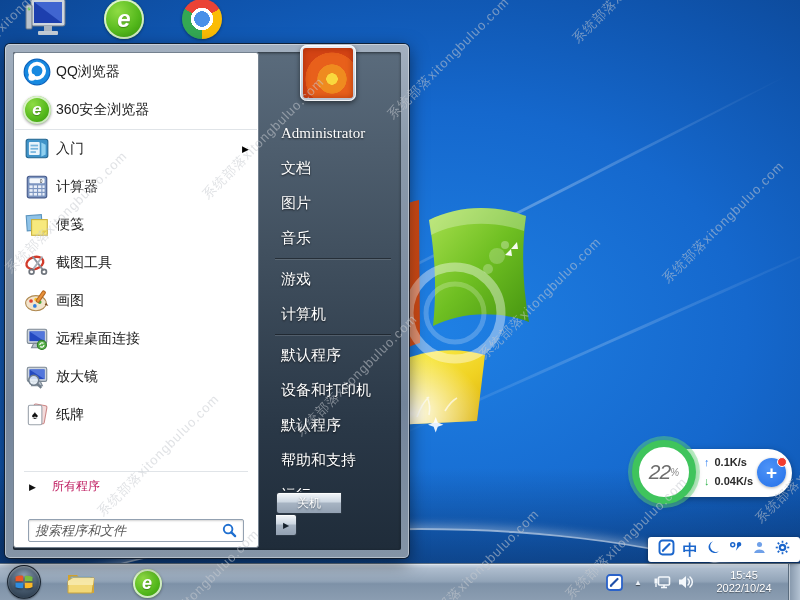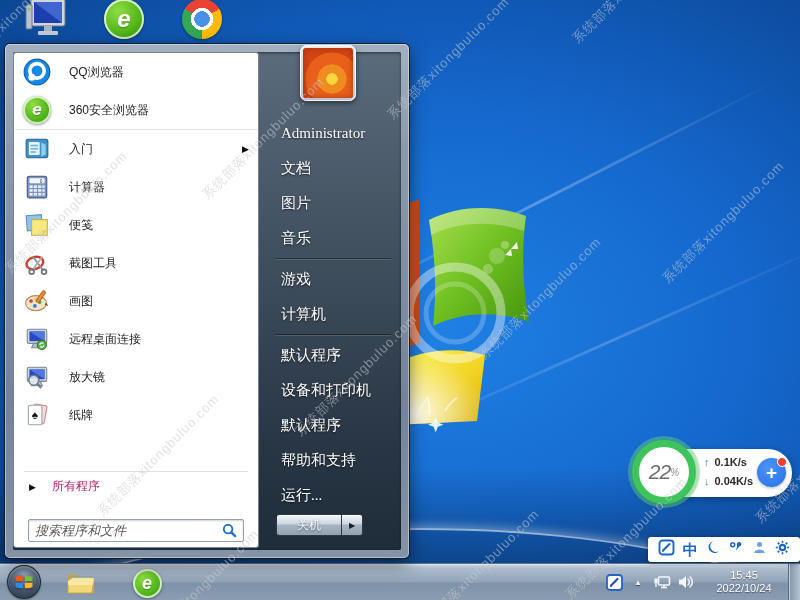--- a/index.html
+++ b/index.html
@@ -46,21 +46,21 @@
     background:linear-gradient(180deg, #a3b0c0 0%, #8b9aab 20%, #73849a 70%, #8494a6 100%);
     box-shadow:0 0 0 1px rgba(15,25,38,.85), 0 5px 18px rgba(0,0,0,.55), inset 0 0 0 1px rgba(255,255,255,.4); }
   .menu-inner { position:absolute; inset:8px; border-radius:2px;
     background:linear-gradient(180deg, #5a6b7c 0%, #41505f 40%, #2a3847 75%, #1f2c3a 100%);
     box-shadow:inset 0 1px 3px rgba(0,0,0,.55); }
 
   .left-panel { position:absolute; left:8px; top:8px; width:246px; height:496px;
     background:#fff; border:1px solid #74818f; border-radius:3px; }
   .mi { height:38px; display:flex; align-items:center; cursor:default; position:relative; }
   .mi .ic { width:30px; height:30px; margin-left:8px; display:flex; align-items:center; justify-content:center; flex:0 0 30px; }
-  .mi .lb { margin-left:17px; font-size:12px; color:#1c1c1c; }
+  .mi .lb { margin-left:4px; font-size:14px; color:#1c1c1c; }
   .mi .sub { position:absolute; right:9px; color:#000; font-size:9px; }
   .pdiv { height:1px; background:#e0e4e8; margin:0 1px; }
   .allprog { position:absolute; left:0; right:0; top:420px; height:27px; display:flex; align-items:center; }
   .allprog .arr { margin-left:15px; font-size:9px; color:#111; }
   .allprog .lb { margin-left:16px; font-size:12px; color:#be185d; }
   .pdiv.above-all { position:absolute; left:10px; right:10px; top:418px; margin:0; }
   .search-row { position:absolute; left:14px; right:14px; top:466px; height:23px; }
   .search-box { width:100%; height:100%; border:1px solid #93a1b1; border-radius:2px; background:#fff;
     box-shadow:inset 0 1px 2px rgba(0,0,0,.18); display:flex; align-items:center; padding:0 6px; }
   .search-box input { flex:1; border:none; outline:none; font-size:13px; font-style:italic; color:#333;
@@ -72,21 +72,21 @@
     background:linear-gradient(180deg,#e8edf3,#b9c4d2); padding:3px;
     box-shadow:0 2px 5px rgba(0,0,0,.5), inset 0 0 0 1px rgba(255,255,255,.8); }
   .avatar .pic { width:100%; height:100%; border-radius:3px;
     background:
       radial-gradient(circle at 58% 62%, #f9d83d 0 13%, #ef8b1f 14% 34%, #e8601b 35% 62%, #d44414 63% 100%);
     box-shadow:inset 0 0 6px rgba(120,20,0,.5); }
   .r-list { position:absolute; top:64px; left:0; right:0; }
   .ri { height:35px; display:flex; align-items:center; padding-left:14px; font-size:15px; color:#fff;
     text-shadow:0 1px 2px rgba(0,0,0,.7); cursor:default;font-family:Liberation Serif, serif; }
   .rdiv { height:2px; margin:2px 8px; border-top:1px solid rgba(0,0,0,.4); border-bottom:1px solid rgba(255,255,255,.14); }
-  .shut-row { position:absolute; bottom:14px; left:0; right:0; display:flex; padding-left:9px; }
+  .shut-row { position:absolute; bottom:14px; left:0; right:0; display:flex; padding-left:9px;flex-direction:column; }
   .shut-btn { width:66px; height:22px; border:1px solid #2c3845; border-radius:3px 0 0 3px;
     background:linear-gradient(180deg,#f4f7fa 0%,#ccd6e1 45%,#a7b4c3 50%,#93a1b2 100%);
     color:#fdfdfd; font-size:12px; display:flex; align-items:center; justify-content:center;
     text-shadow:0 1px 2px rgba(40,55,70,.8); box-shadow:inset 0 1px 0 rgba(255,255,255,.85); cursor:pointer; }
   .shut-arrow { width:21px; height:22px; border:1px solid #2c3845; border-left:none; border-radius:0 3px 3px 0;
     background:linear-gradient(180deg,#f4f7fa 0%,#ccd6e1 45%,#a7b4c3 50%,#93a1b2 100%);
     display:flex; align-items:center; justify-content:center; font-size:8px; color:#15202c;
     box-shadow:inset 0 1px 0 rgba(255,255,255,.85); cursor:pointer; }
 
   

